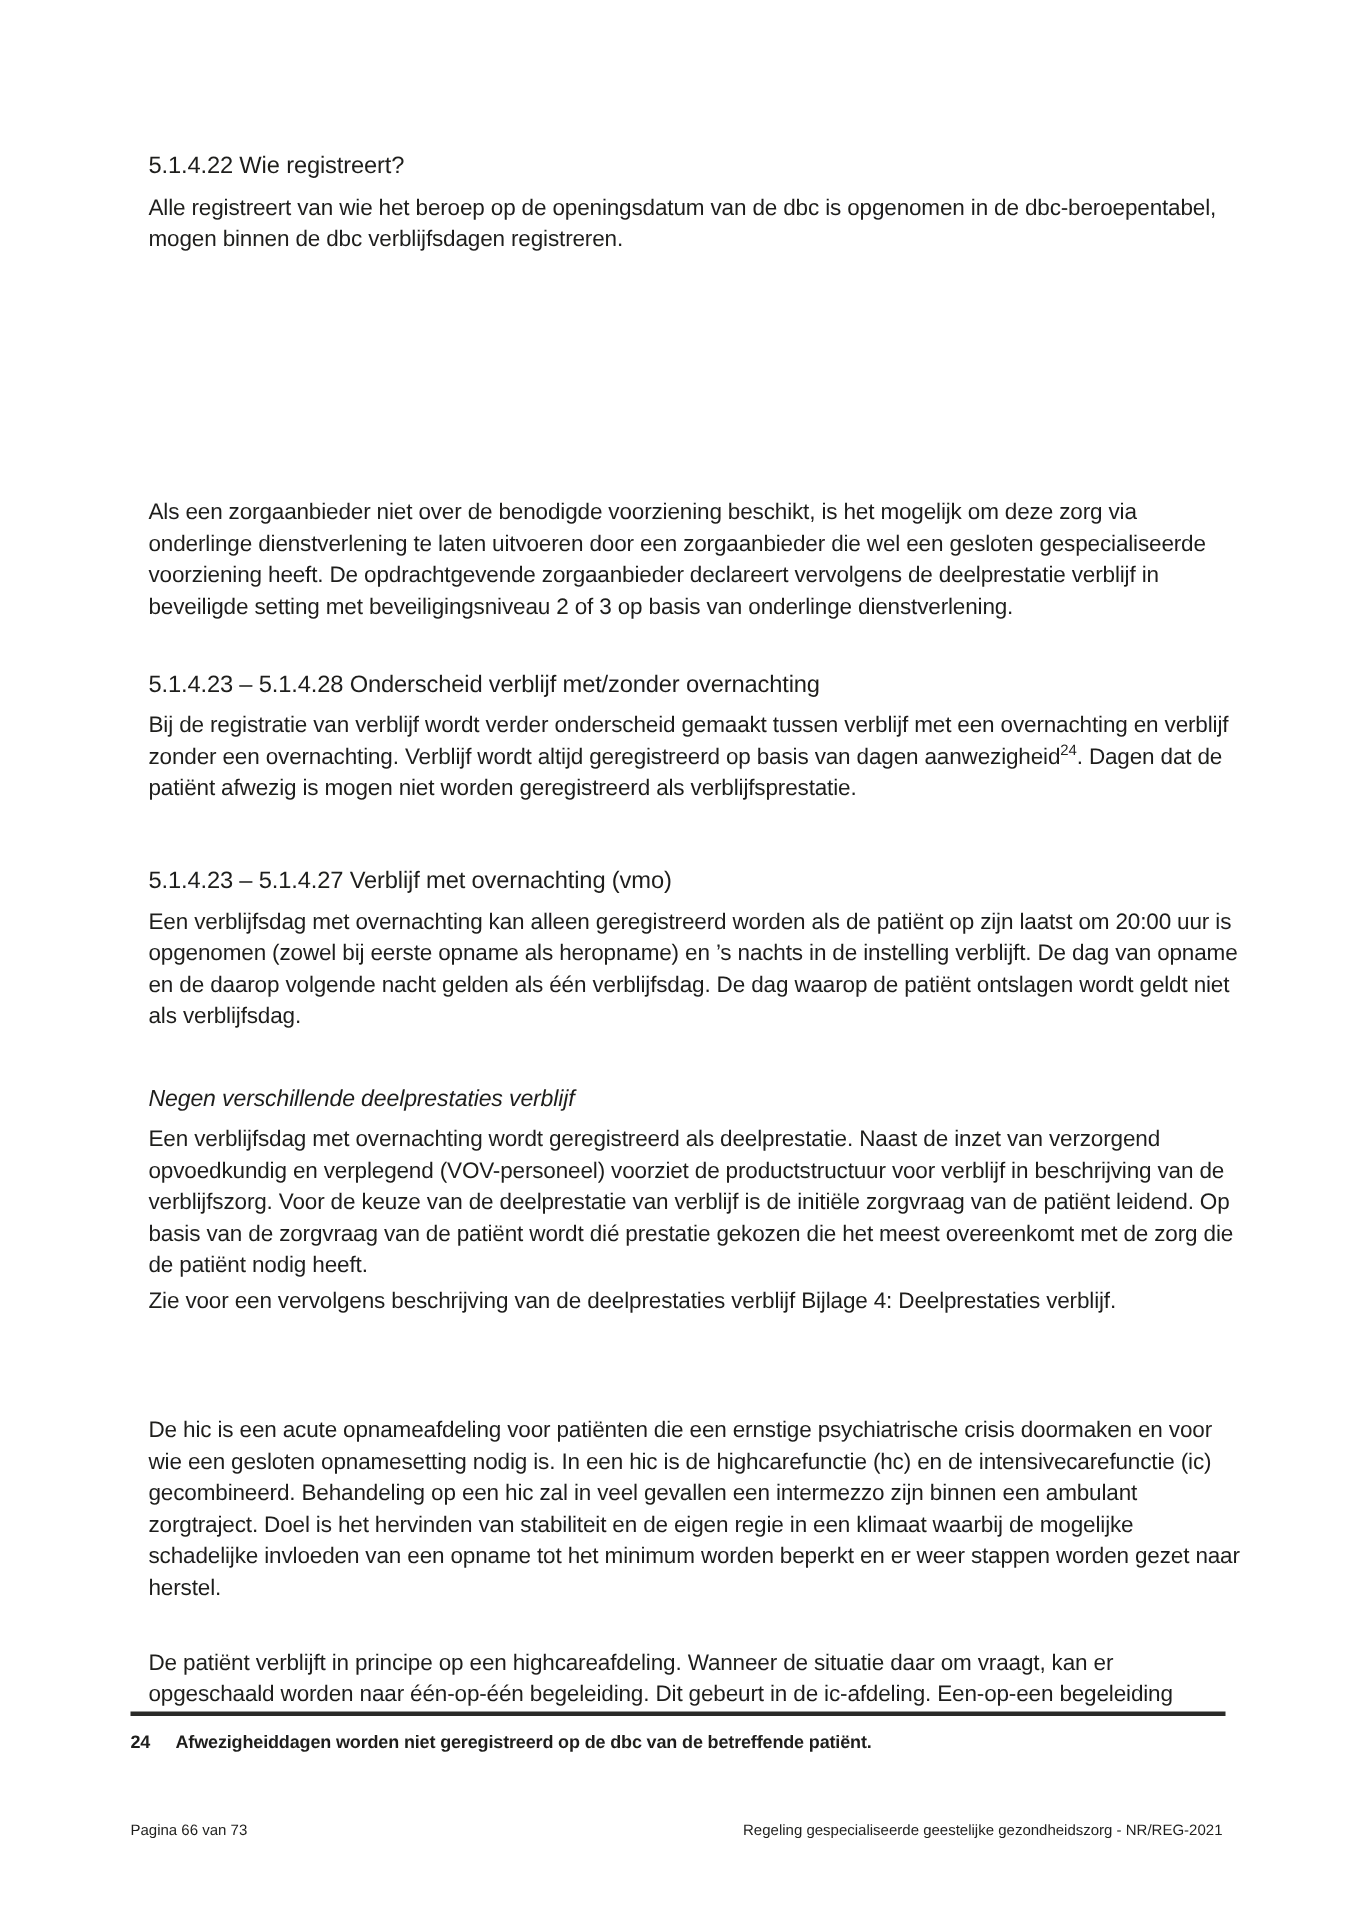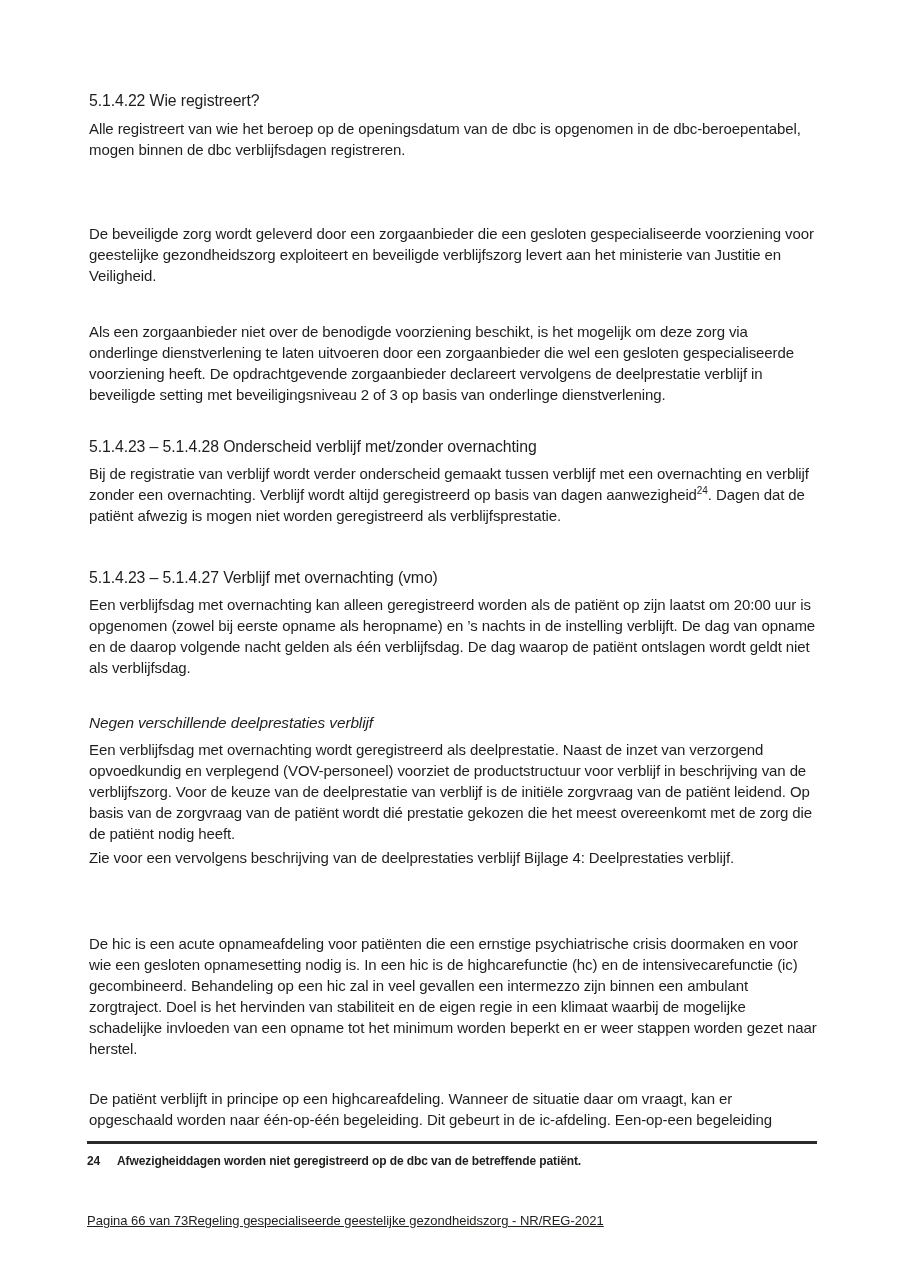--- a/index.html
+++ b/index.html
@@ -13,21 +13,21 @@
     height: 1273px;
     background: #ffffff;
     font-family: "Liberation Sans", sans-serif;
     color: #1e1e1c;
     overflow: hidden;
   }
   .blk {
     position: absolute;
     left: 87px;
     width: 728px;
-    margin: 2px;
+    margin: 12px;
     font-size: 15px;
     line-height: 21px;
     letter-spacing: -0.1px;
     font-weight: normal;
   }
   .heading {
     font-size: 15.8px;
     font-weight: normal;
   }
   .iheading {
@@ -57,37 +57,36 @@
     letter-spacing: -0.1px;
     display: flex;
   }
   .footnote .fn-num {
     flex: 0 0 30px;
   }
   .footer {
     position: absolute;
     left: 87px;
     width: 728px;
-    font-size: 13px;
+    font-size: 10px;
     line-height: 17px;
     display: flex;
-    text-decoration: underline;
+    justify-content: space-between;
   }
 </style>
 </head>
 <body>
 
 <div class="page">
 
   <h2 class="blk heading" style="top:88px">5.1.4.22 Wie registreert?</h2>
 
   <p class="blk" style="top:116px">Alle registreert van wie het beroep op de openingsdatum van de dbc is opgenomen in de dbc-beroepentabel, mogen binnen de dbc verblijfsdagen registreren.</p>
 
 
-  <p class="blk" style="top:221px">De beveiligde zorg wordt geleverd door een zorgaanbieder die een gesloten gespecialiseerde voorziening voor geestelijke gezondheidszorg exploiteert en beveiligde verblijfszorg levert aan het ministerie van Justitie en Veiligheid.</p>
 
   <p class="blk" style="top:319px">Als een zorgaanbieder niet over de benodigde voorziening beschikt, is het mogelijk om deze zorg via onderlinge dienstverlening te laten uitvoeren door een zorgaanbieder die wel een gesloten gespecialiseerde voorziening heeft. De opdrachtgevende zorgaanbieder declareert vervolgens de deelprestatie verblijf in beveiligde setting met beveiligingsniveau 2 of 3 op basis van onderlinge dienstverlening.</p>
 
   <h2 class="blk heading" style="top:434px">5.1.4.23 – 5.1.4.28 Onderscheid verblijf met/zonder overnachting</h2>
 
   <p class="blk" style="top:461px"><span>Bij de registratie van verblijf wordt verder onderscheid gemaakt tussen verblijf met een overnachting en verblijf zonder een overnachting. Verblijf wordt altijd geregistreerd op basis van dagen aanwezigheid</span><sup class="fnref">24</sup><span>. Dagen dat de patiënt afwezig is mogen niet worden geregistreerd als verblijfsprestatie.</span></p>
 
   <h2 class="blk heading" style="top:565px">5.1.4.23 – 5.1.4.27 Verblijf met overnachting (vmo)</h2>
 
   <p class="blk" style="top:592px">Een verblijfsdag met overnachting kan alleen geregistreerd worden als de patiënt op zijn laatst om 20:00 uur is opgenomen (zowel bij eerste opname als heropname) en ’s nachts in de instelling verblijft. De dag van opname en de daarop volgende nacht gelden als één verblijfsdag. De dag waarop de patiënt ontslagen wordt geldt niet als verblijfsdag.</p>

